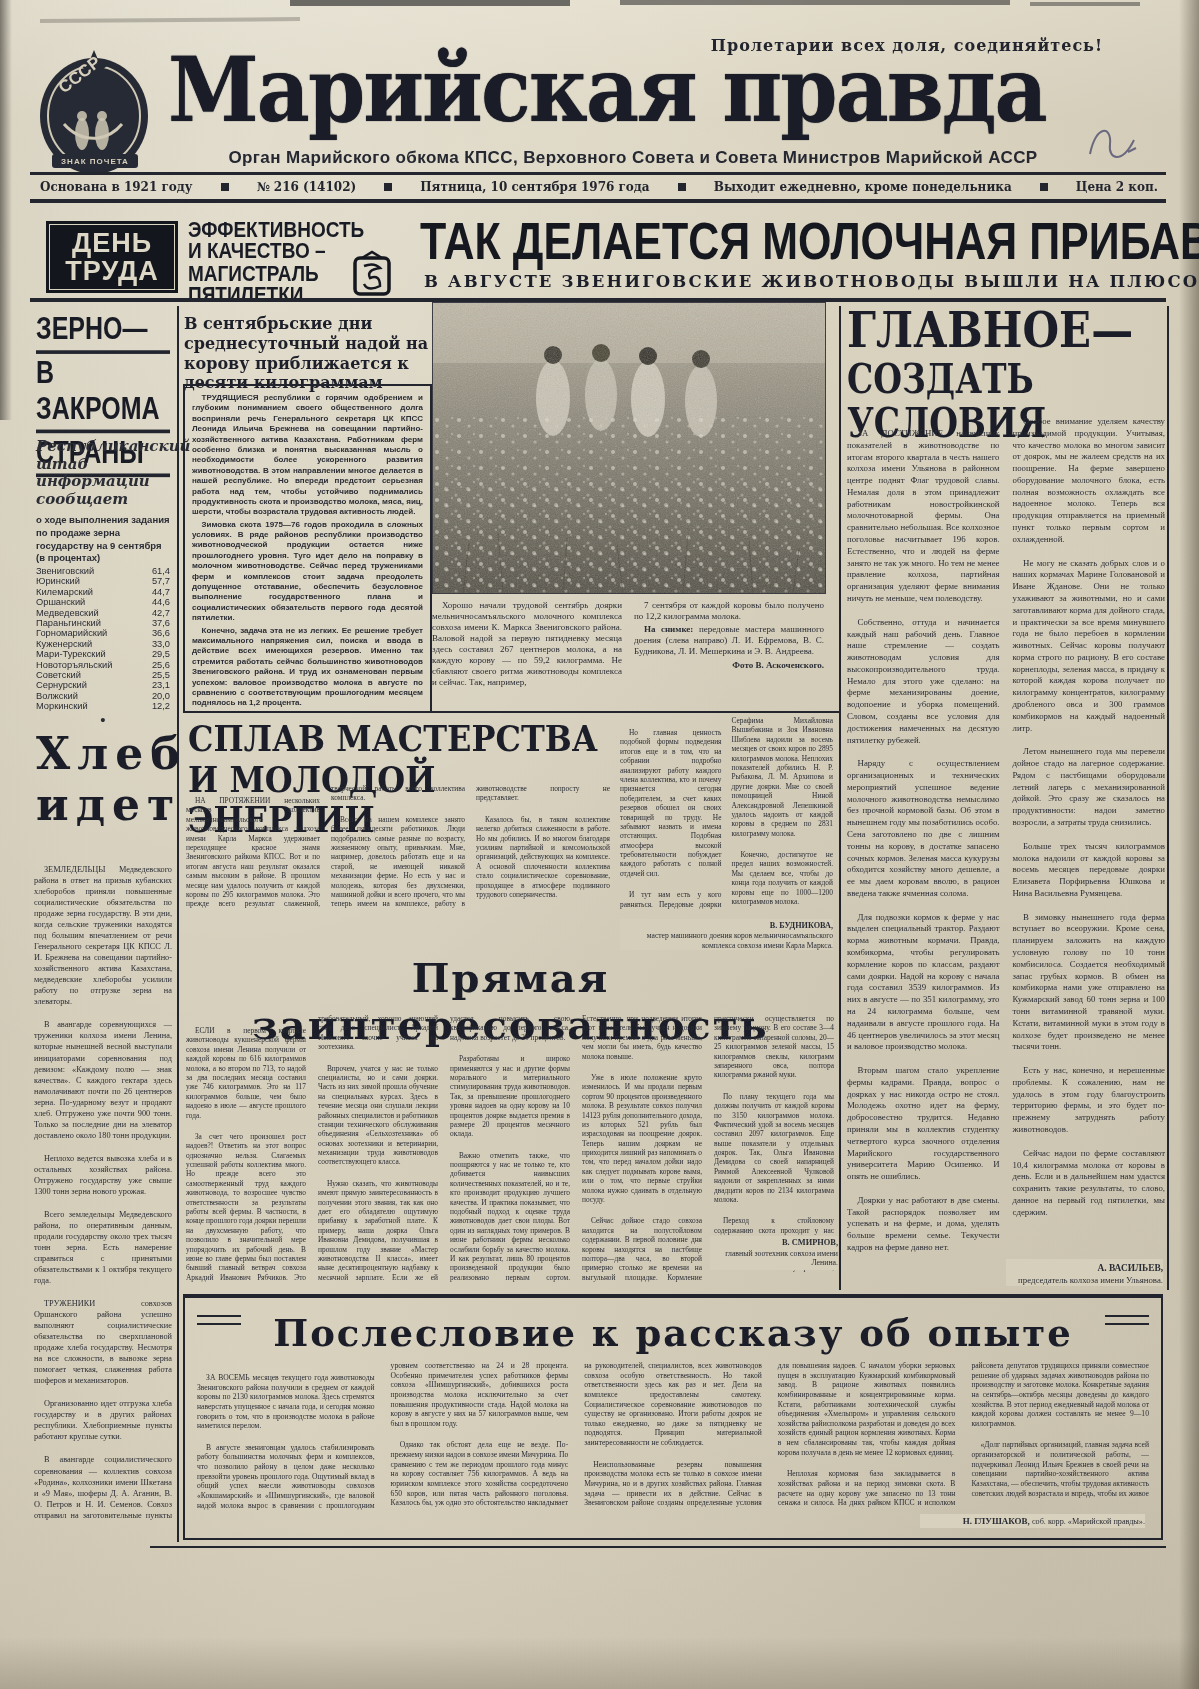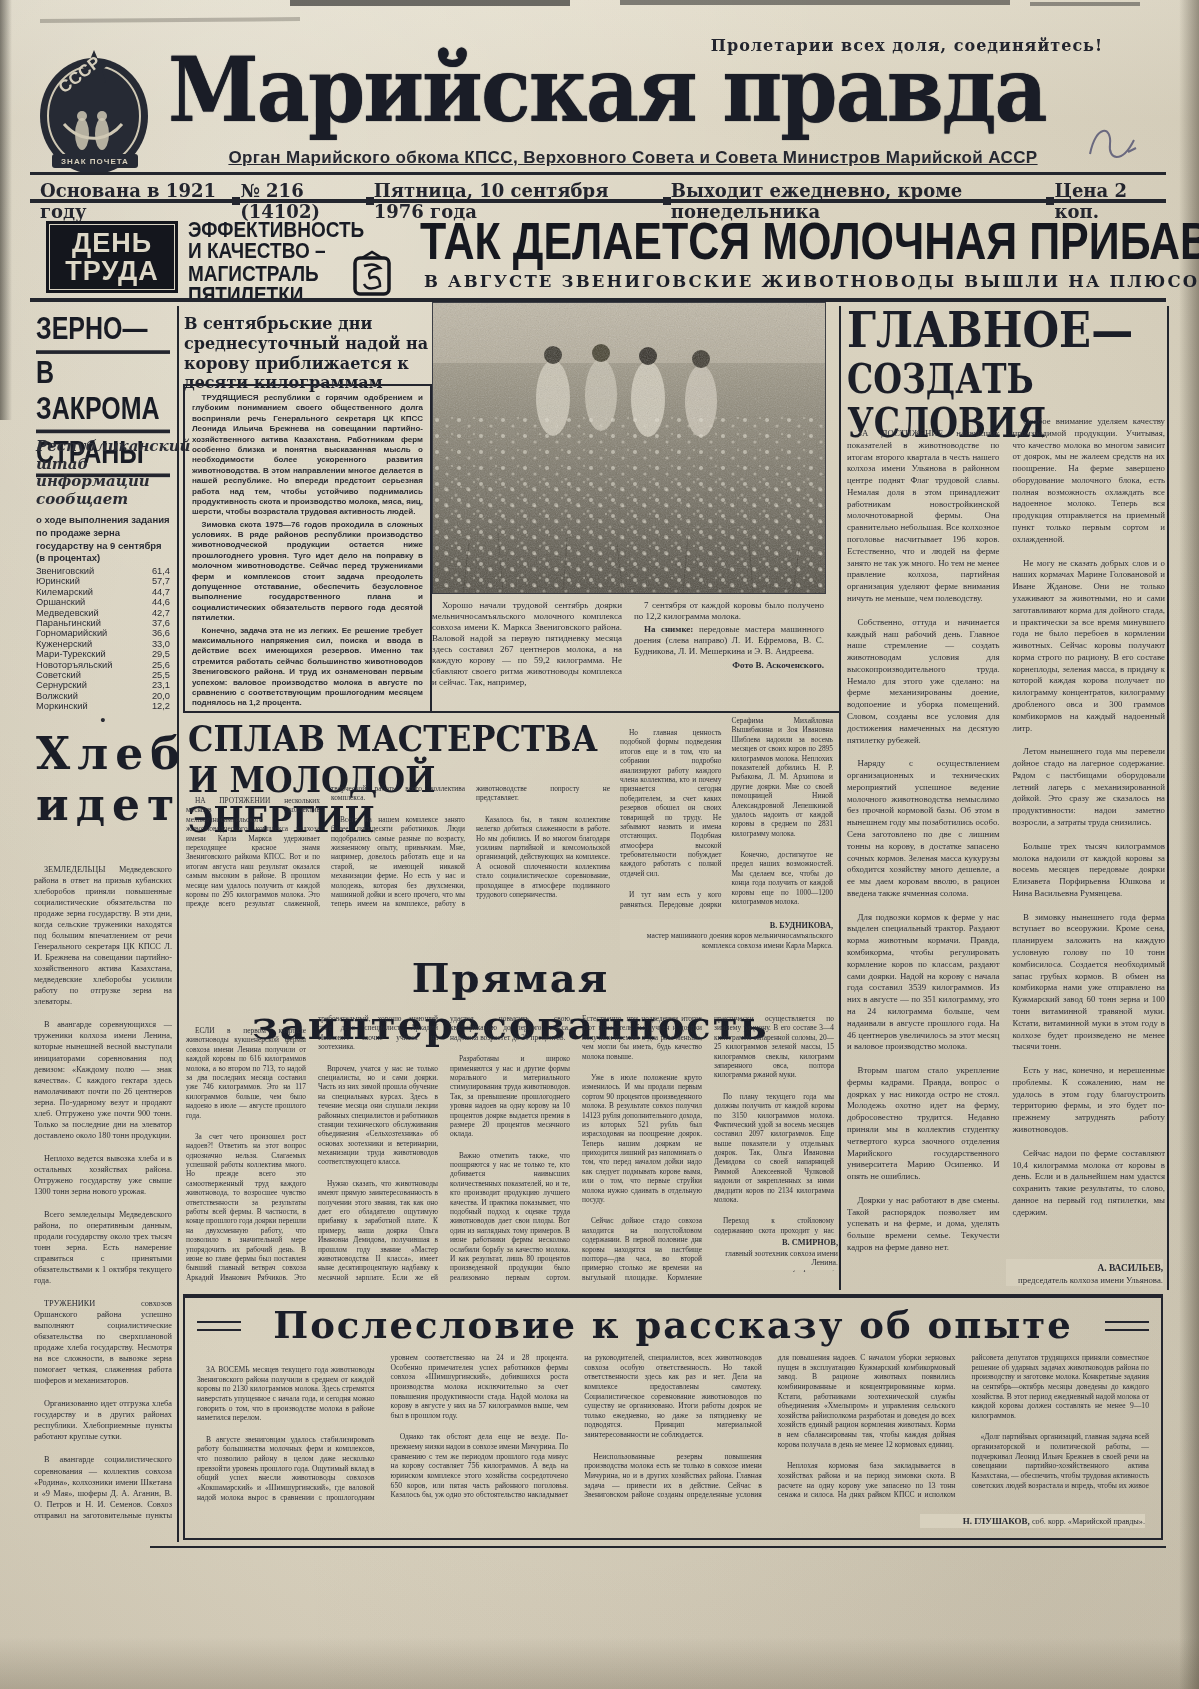--- a/index.html
+++ b/index.html
@@ -12,23 +12,23 @@
                radial-gradient(ellipse at 50% 50%,transparent 60%,rgba(120,110,88,.10) 100%);}
   .abs{position:absolute;}
   .rule{position:absolute;background:#23262e;}
   
   .slogan{position:absolute;right:96px;top:36px;font-family:"DejaVu Serif",serif;font-weight:bold;
     font-size:16px;letter-spacing:1px;color:#23252e;}
   .masthead{position:absolute;left:168px;top:44px;width:930px;font-family:"DejaVu Serif",serif;
     font-weight:bold;font-size:82px;line-height:1;letter-spacing:-2px;color:#1a1d27;
     transform:scaleY(1.1);transform-origin:top left;text-shadow:0 0 1px #1a1d27;}
   .subtitle{position:absolute;left:158px;top:148px;width:950px;text-align:center;
-    font-family:"Liberation Sans",sans-serif;font-weight:bold;font-size:17px;color:#262831;letter-spacing:.4px;text-decoration:underline;}
+    font-family:"Liberation Sans",sans-serif;font-weight:bold;font-size:17px;color:#262831;letter-spacing:.4px;}
   .dateline{position:absolute;left:40px;top:180px;width:1118px;display:flex;justify-content:space-between;
-    align-items:center;font-family:"DejaVu Serif",serif;font-weight:bold;font-size:18px;color:#23252e;}
+    align-items:center;font-family:"DejaVu Serif",serif;font-weight:bold;font-size:12px;color:#23252e;}
   .sq{width:8px;height:8px;background:#23252e;flex:0 0 auto;}
   
   .day-badge{position:absolute;left:46px;top:221px;width:132px;height:72px;background:#14161d;
     color:#ddd7c6;display:flex;flex-direction:column;align-items:center;justify-content:center;
     font-family:"Liberation Sans",sans-serif;font-weight:bold;font-size:27px;line-height:1.04;letter-spacing:1px;}
   .day-badge::after{content:"";position:absolute;inset:3px;border:1.5px solid #d9d3c2;pointer-events:none;}
   .motto{position:absolute;left:188px;top:219px;width:200px;font-family:"Liberation Sans",sans-serif;
     font-weight:bold;font-size:19px;line-height:1.02;transform:scaleY(1.12);transform-origin:top left;color:#191c25;}
   .tv-icon{position:absolute;left:352px;top:250px;}
   .banner-head{position:absolute;left:420px;top:211px;width:745px;font-family:"Liberation Sans",sans-serif;
@@ -88,21 +88,21 @@
   .main-headline .l1{font-size:42px;display:inline-block;transform:scaleY(1.15);transform-origin:top left;}
   .main-headline .l2{font-size:33px;display:inline-block;transform:scaleY(1.25);transform-origin:top left;margin-top:8px;}
   .main-body{position:absolute;left:0;top:110px;width:318px;height:874px;column-count:2;column-gap:13px;
     font-size:8.8px;line-height:1.34;}
   .main-sig{position:absolute;right:2px;bottom:4px;width:152px;text-align:right;font-size:8.8px;line-height:1.3;
     background:#d6cfbc;padding:3px 0 0 5px;}
   .main-sig .nm{font-weight:bold;font-size:9.4px;}
   
   .after-box{position:absolute;left:183px;top:1294px;width:980px;height:246px;border:2px solid #23252e;
     border-top-width:4px;box-sizing:border-box;}
-  .after-headrow{display:flex;align-items:center;gap:32px;padding:9px 12px 3px;}
+  .after-headrow{display:flex;gap:32px;padding:17px 12px 3px;}
   .dbl-rule{flex:1;height:6px;border-top:2.5px solid #23252e;border-bottom:2.5px solid #23252e;}
   .after-headline{font-family:"DejaVu Serif",serif;font-weight:bold;font-size:37px;letter-spacing:2px;
     white-space:nowrap;color:#1b1e28;line-height:1;}
   .after-body{margin:6px 12px 0;height:152px;column-count:5;column-gap:16px;font-size:7.6px;line-height:1.27;}
   .after-sig{position:absolute;right:16px;bottom:10px;width:220px;text-align:right;font-size:8.2px;line-height:1.3;
     background:#d8d1be;padding:2px 0 0 5px;}
   .after-sig .nm{font-weight:bold;font-size:9px;}
   
   .artifact{position:absolute;pointer-events:none;}
   .fold-right{right:0;top:0;width:20px;height:1689px;

